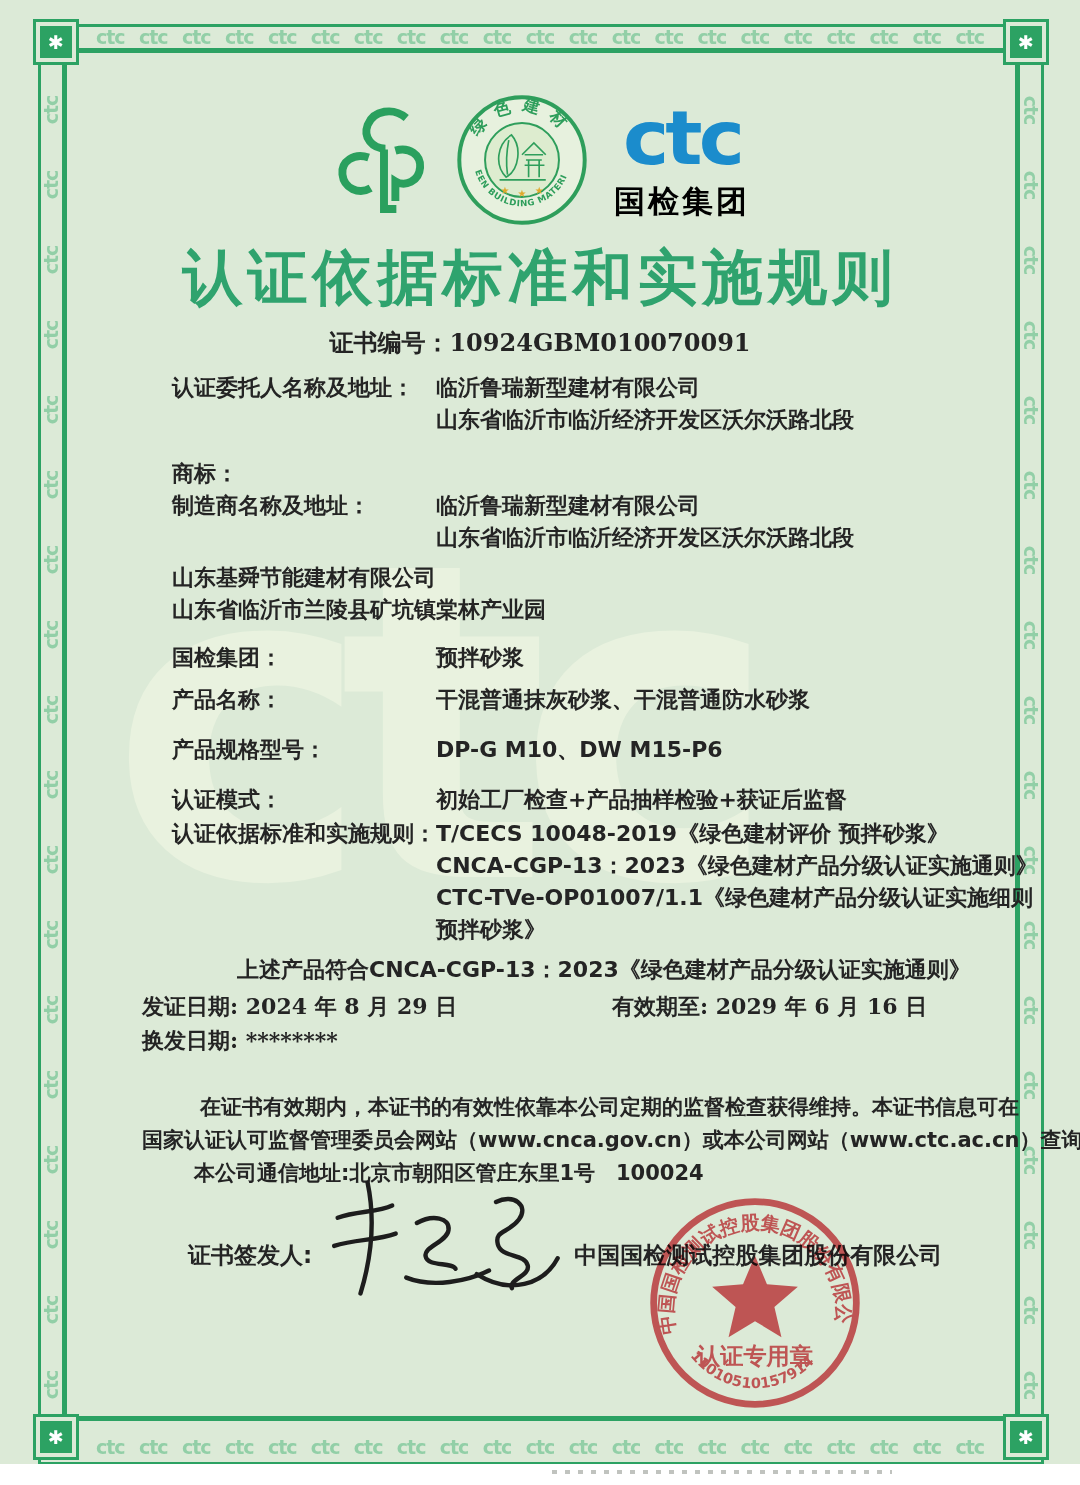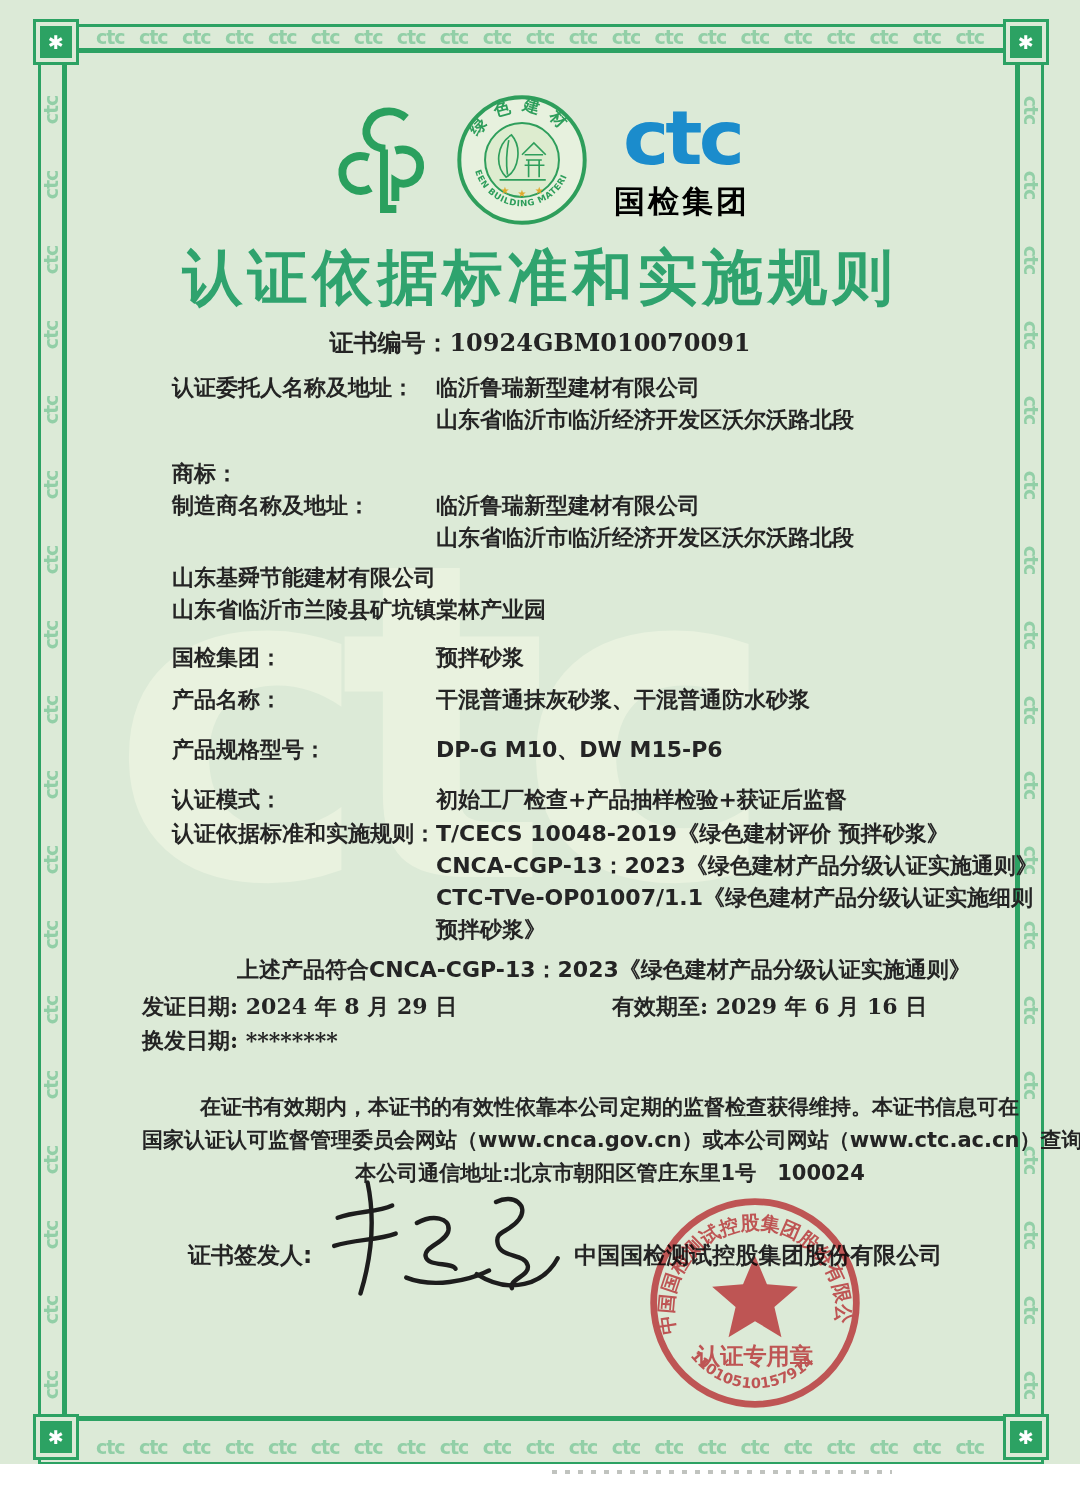--- a/index.html
+++ b/index.html
@@ -60,21 +60,21 @@
   .statement .line{line-height:35px;white-space:nowrap;margin-left:47px;}
   .statement .line.indent{padding-left:48px;}
   .dates{margin-top:2px;font-size:22px;font-family:"DejaVu Serif","Liberation Serif",serif;}
   .dates-row1{display:flex;line-height:34px;}
   .issue-group{width:470px;flex:none;white-space:nowrap;}
   .valid-group{white-space:nowrap;}
   .dates-row2{line-height:34px;white-space:nowrap;}
   .notice{margin-top:34px;font-size:21px;}
   .notice .line{line-height:33px;white-space:nowrap;}
   .notice .line.indent{padding-left:58px;}
-  .notice .line.indent-sm{padding-left:52px;text-align:center;}
+  .notice .line.indent-sm{padding-left:52px;}
   .signer-row{margin-top:16px;display:flex;align-items:center;padding-left:46px;position:relative;}
   .signer-label{font-size:23px;white-space:nowrap;}
   .signature{width:250px;height:132px;margin:-34px 4px 0 8px;flex:none;}
   .company{font-size:23px;white-space:nowrap;}
   
   .red-seal{position:absolute;top:1192px;left:644px;width:222px;height:222px;z-index:3;
             opacity:.88;mix-blend-mode:multiply;}
 </style>
 </head>
 <body>

